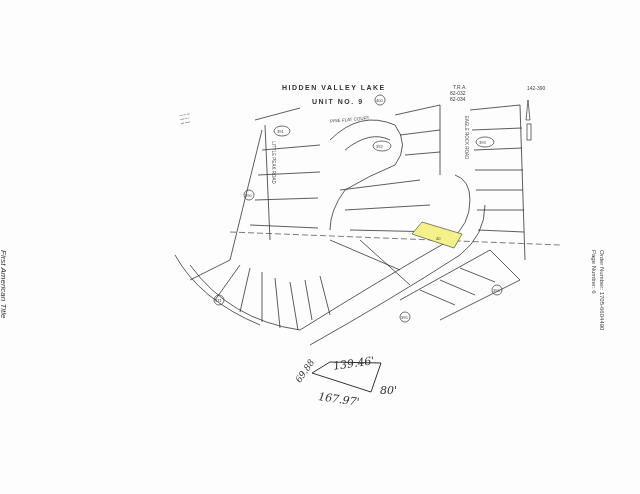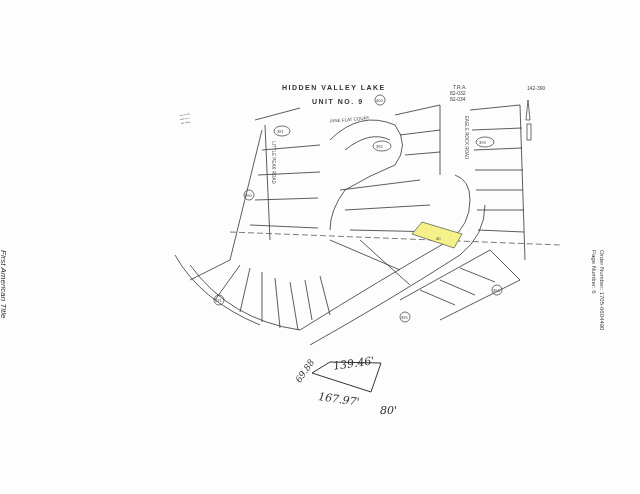--- a/index.html
+++ b/index.html
@@ -121,16 +121,16 @@
 
   </div>
 
   <div class="vert-right">
     <div><span>Order Number:</span> <span>1705-6604490</span></div>
     <div><span>Page Number:</span> <span>6</span></div>
   </div>
 
   <div class="hand" style="left:292px; top:366px; transform:rotate(-55deg); font-size:9px;">69.88</div>
   <div class="hand" style="left:333px; top:357px; transform:rotate(-8deg);">139.46'</div>
-  <div class="hand" style="left:380px; top:404px;">80'</div>
+  <div class="hand" style="left:380px; top:384px;">80'</div>
   <div class="hand" style="left:318px; top:393px; transform:rotate(8deg);">167.97'</div>
 
 </div>
 
 </body></html>

